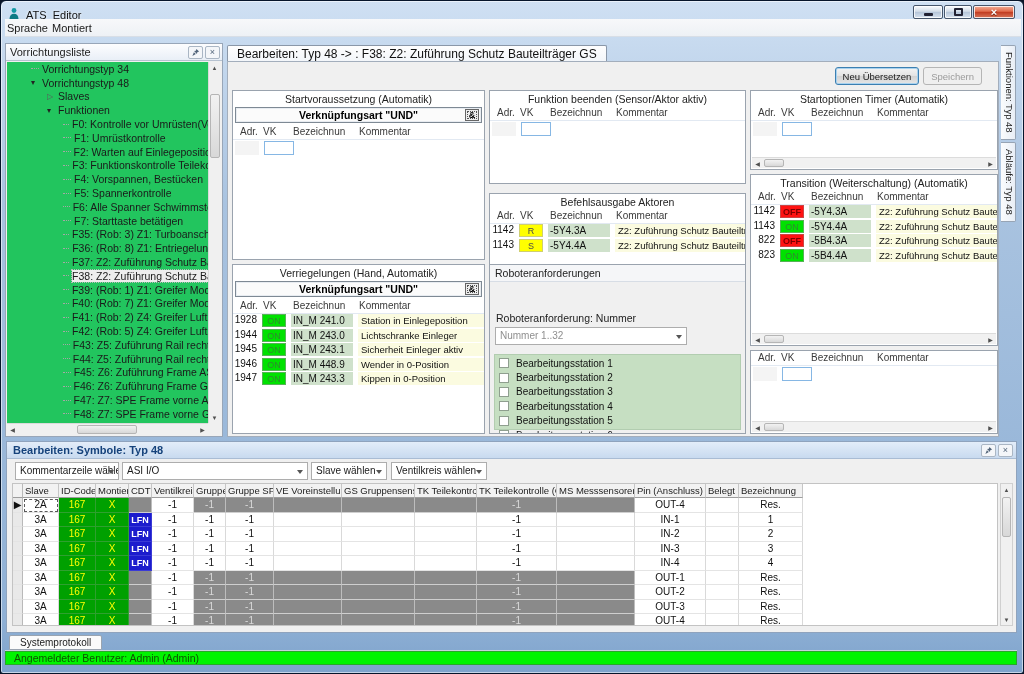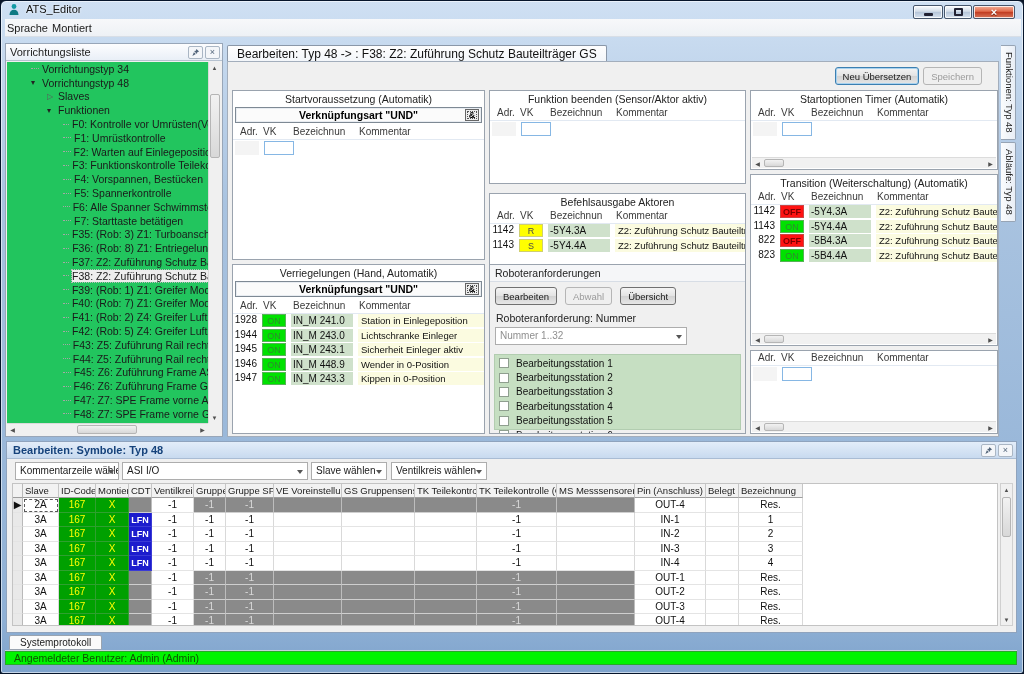--- a/index.html
+++ b/index.html
@@ -2,21 +2,21 @@
 <html><head>
 <meta charset="utf-8">
 <style>
   html,body{margin:0;padding:0;background:#0a1527;width:1024px;height:674px;overflow:hidden;
     font-family:"Liberation Sans","DejaVu Sans",sans-serif;-webkit-font-smoothing:antialiased;}
   *{box-sizing:border-box;}
   .win{position:absolute;left:0;top:0;width:1024px;height:674px;border:1px solid #06152b;
     border-radius:6px 6px 3px 3px;background:linear-gradient(180deg,#cfe0f3,#a9c3e0 30%,#8fb0d5 92%,#7ea3cc);
     box-shadow:inset 0 0 0 1px rgba(255,255,255,.55);}
   
-  .titlebar{position:absolute;left:6px;top:2px;right:6px;height:18px;display:flex;align-items:flex-start;}
+  .titlebar{position:absolute;left:6px;top:2px;right:6px;height:18px;display:flex;align-items:flex-end;}
   .app-icon{width:14px;height:14px;margin-right:5px;}
   .title-text{font-size:11px;color:#111;text-shadow:0 0 3px #fff;}
   .wbtns{position:absolute;right:2px;top:2px;display:flex;}
   .wbtn{height:14px;margin-left:1px;border:1px solid #46566c;border-radius:2px;display:flex;align-items:center;justify-content:center;
     background:linear-gradient(180deg,#fbfdfe,#d3dde9 45%,#b4c4d8 50%,#d8e3f0);box-shadow:inset 0 0 0 1px rgba(255,255,255,.8);}
   .wbtn.min{width:30px;} .wbtn.max{width:28px;}
   .wbtn.close{width:42px;background:linear-gradient(180deg,#f3b29c,#e06a4b 45%,#c03a20 50%,#d8765a);}
   .glyph-min{width:9px;height:3px;background:#223;border-radius:1px;margin-top:4px;}
   .glyph-max{width:9px;height:8px;border:2px solid #223;border-radius:1px;background:transparent;}
   .glyph-close{color:#fff;font-size:11px;font-weight:bold;line-height:10px;text-shadow:0 1px 1px #6b1a0a;}
@@ -389,25 +389,20 @@
               <span class="vk vk-set">S</span>
               <span class="p-bez">-5Y4.4A</span>
               <span class="p-kom">Z2: Zuführung Schutz Bauteilträger GS</span>
             </div>
           </div>
       </div>
 
       <div class="panel" style="left:261px;top:202px;width:257px;height:170px;">
         <div class="ptitle rob-title">Roboteranforderungen</div>
         <div class="rob-body">
-          <div class="rob-btns" id="robbtns">
-              <div class="btn">Bearbeiten</div>
-              <div class="btn disabled">Abwahl</div>
-              <div class="btn">Übersicht</div>
-            </div>
           <div class="rob-label">Roboteranforderung: Nummer</div>
           <div class="combo disabled rob-combo">
             <span>Nummer 1..32</span>
             <span class="arr"></span>
           </div>
           <div class="stations" id="stations">
               <div class="station-row">
                 <span class="cb"></span>
                 <span class="cb-label">Bearbeitungsstation 1</span>
               </div>

